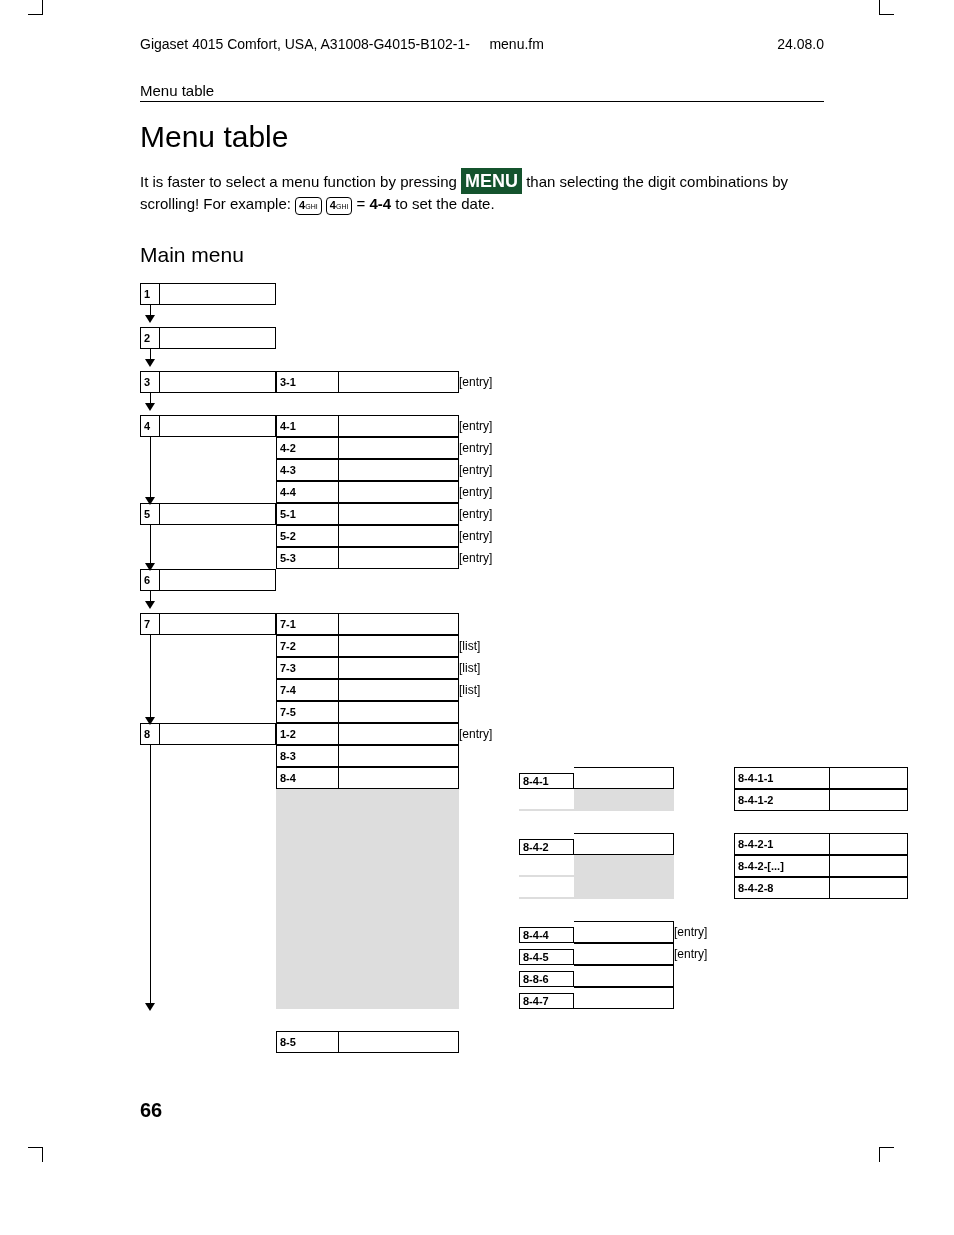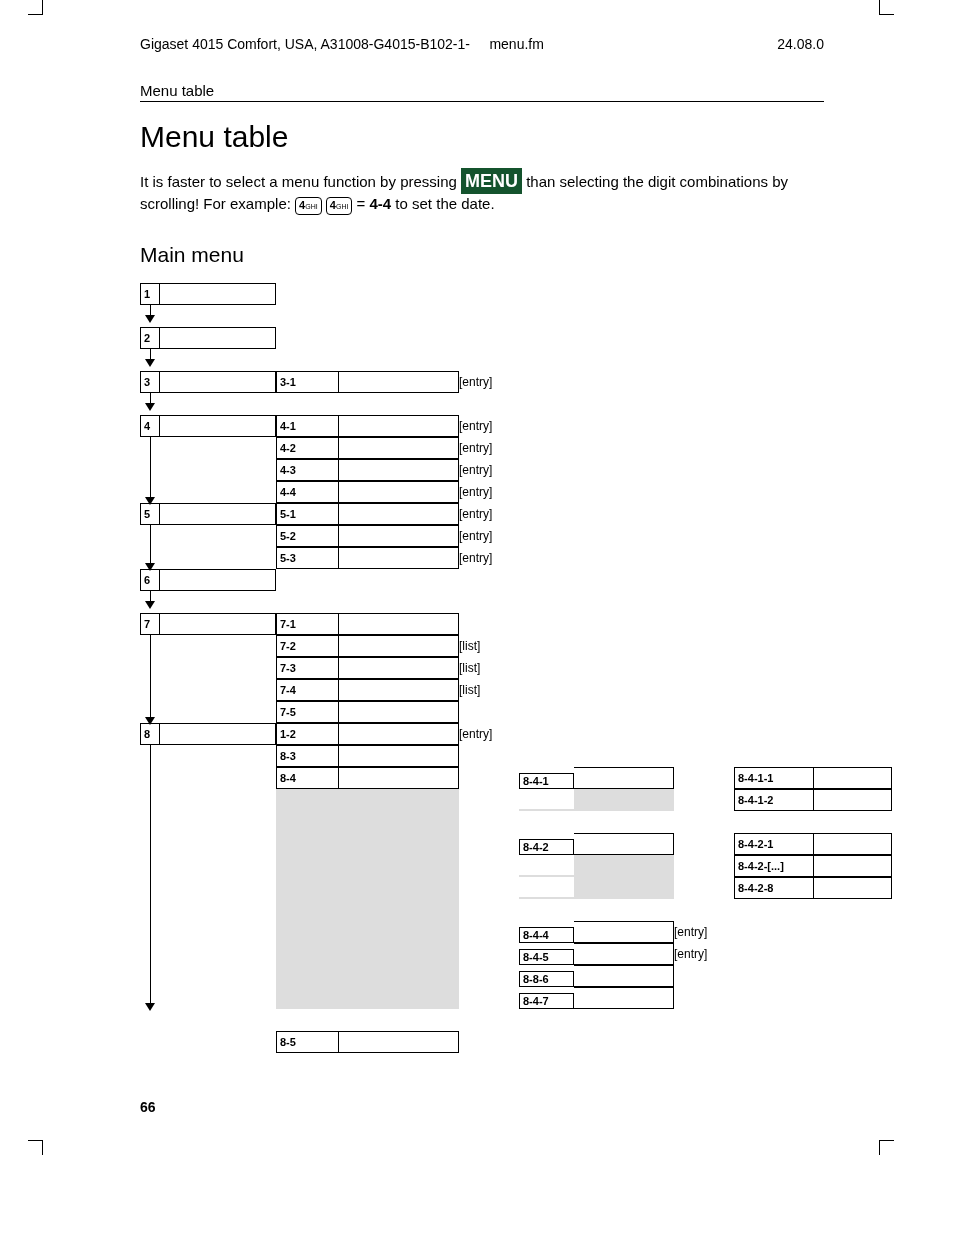--- a/index.html
+++ b/index.html
@@ -57,21 +57,21 @@
     min-height: 22px;
   }
   .col1 { width: 20px; flex-shrink:0; display:flex; }
   .col1-label { width: 116px; flex-shrink:0; display:flex;}
   .col2 { width: 63px; flex-shrink:0; display:flex;}
   .col2-label { width: 120px; flex-shrink:0; display:flex;}
   .col-entry2 { width: 60px; flex-shrink:0; font-size:12px; display:flex; align-items:center;}
   .col3 { width: 55px; flex-shrink:0; display:flex;align-items:flex-end;}
   .col3-label { width: 100px; flex-shrink:0; display:flex;}
   .col-entry3 { width: 60px; flex-shrink:0; font-size:12px; display:flex; align-items:center;}
-  .col4 { width: 80px; flex-shrink:0; display:flex;}
+  .col4 { width: 96px; flex-shrink:0; display:flex;}
   .col4-label { width: 78px; flex-shrink:0; display:flex;}
   .cell {
     border: 1px solid #000;
     width: 100%;
     padding: 1px 3px;
     font-weight: bold;
     font-size: 11px;
     box-sizing: border-box;
     display:flex;
     align-items:center;
@@ -81,21 +81,21 @@
     border-left: none;
     width: 100%;
     box-sizing: border-box;
   }
   .cell-shaded {
     background: #ddd;
     width:100%;
     box-sizing:border-box;
     border:1px solid #ddd;
   }
-  .pagenum { font-weight: bold; font-size: 14px; margin-top: 46px;}
+  .pagenum { font-weight: bold; font-size: 20px; margin-top: 46px;}
   .long-arrow {
      width:100%;
      position:relative;
   }
   .long-arrow-line {
      position:absolute; left:50%; top:0; bottom:0; width:1px; background:#000;
   }
   .long-arrow-head {
      position:absolute; left:50%; bottom:-2px; transform:translateX(-50%);
      width:0;height:0;border-left:5px solid transparent;border-right:5px solid transparent;border-top:8px solid #000;

